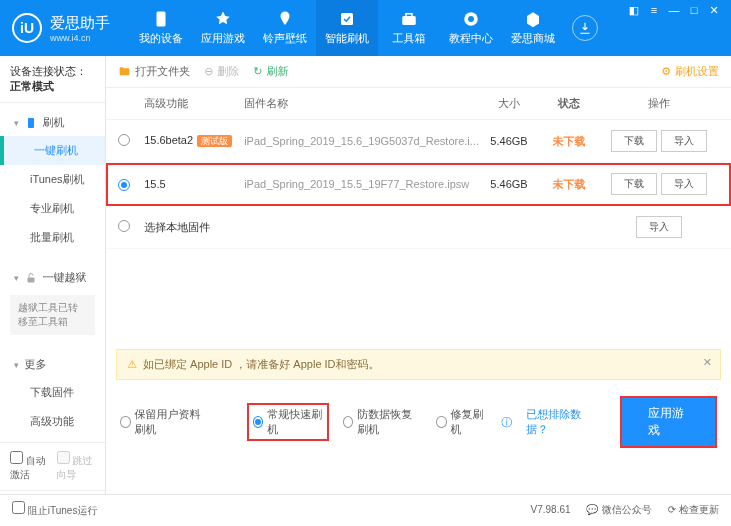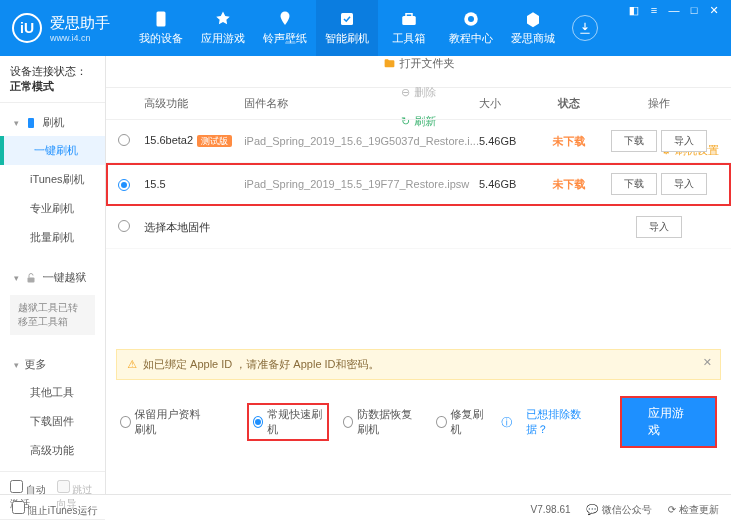--- a/index.html
+++ b/index.html
@@ -26,30 +26,30 @@
 .sidehead { padding: 6px 14px; font-size: 11px; color: #555; display: flex; align-items: center; gap: 6px; }
 .sidehead .chev { color: #999; font-size: 9px; }
 .sideitem { padding: 7px 14px 7px 30px; font-size: 11px; color: #555; cursor: pointer; }
 .sideitem.active { background: #eaf4ff; color: #1e90ff; border-left: 4px solid #14b8a6; }
 .sidenote { margin: 4px 10px; padding: 6px 8px; background: #f5f5f5; font-size: 10px; color: #888; line-height: 1.4; }
 .sidebar-spacer { flex: 1; }
 .sidefoot { border-top: 1px solid #eee; padding: 8px 10px; font-size: 10px; color: #666; display: flex; gap: 8px; align-items: center; }
 .device { border-top: 1px solid #eee; padding: 6px 10px; }
 
 .main { flex: 1; display: flex; flex-direction: column; }
-.toolbar { height: 32px; border-bottom: 1px solid #eee; display: flex; align-items: center; padding: 0 12px; gap: 14px; font-size: 11px; flex-direction: column; }
+.toolbar { height: 32px; border-bottom: 1px solid #eee; display: flex; align-items: center; padding: 0 12px; gap: 14px; font-size: 11px; }
 .toolbar .tbtn { display: flex; align-items: center; gap: 4px; color: #666; cursor: pointer; }
 .toolbar .tbtn.disabled { color: #bbb; }
 .toolbar .right { margin-left: auto; color: #f5a623; display: flex; align-items: center; gap: 4px; }
 
 .thead { display: flex; padding: 8px 12px; font-size: 11px; color: #666; border-bottom: 1px solid #f0f0f0; }
 .col-radio { width: 26px; }
 .col-ver { width: 100px; }
 .col-name { flex: 1; }
-.col-size { width: 60px; text-align: left; }
+.col-size { width: 60px; text-align: center; }
 .col-status { width: 60px; text-align: center; font-weight: bold; }
 .col-ops { width: 120px; text-align: center; }
 
 .row { display: flex; align-items: center; padding: 10px 12px; font-size: 11px; border-bottom: 1px solid #f7f7f7; }
 .row.selected { outline: 2px solid #e33; outline-offset: -2px; }
 .radio { width: 12px; height: 12px; border: 1px solid #999; border-radius: 50%; display: inline-flex; align-items: center; justify-content: center; }
 .radio.on::after { content: ""; width: 6px; height: 6px; background: #1e90ff; border-radius: 50%; }
 .radio.on { border-color: #1e90ff; }
 .badge { background: #ff8c42; color: #fff; font-size: 9px; padding: 1px 4px; border-radius: 2px; margin-left: 4px; }
 .status-undl { color: #ff8c42; }
@@ -188,21 +188,20 @@
       </div>
       <div class="sidenote">越狱工具已转移至工具箱</div>
     </div>
 
     <div class="sidegroup">
       <div class="sidehead">
         <span class="chev">▾</span>
         <span>更多</span>
       </div>
       <div id="more-items">
-          <div class="sideitem">其他工具</div>
           <div class="sideitem">下载固件</div>
           <div class="sideitem">高级功能</div>
         </div>
     </div>
 
     <div class="sidebar-spacer"></div>
 
     <div class="sidefoot">
       <label><input type="checkbox" style=""> <span>自动激活</span></label>
       <label style="color:#bbb"><input type="checkbox" disabled="" style=""> <span>跳过向导</span></label>

